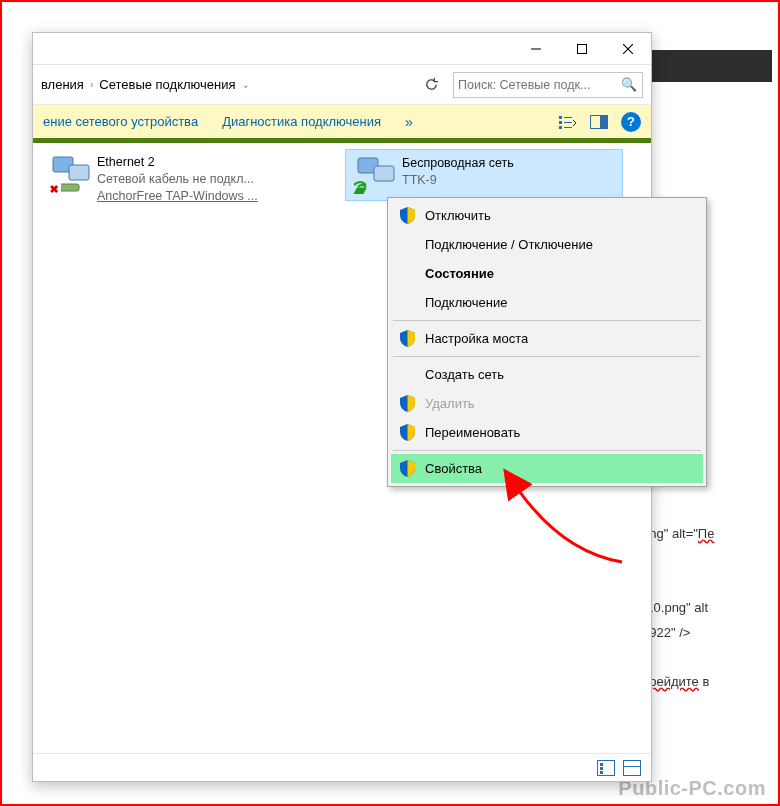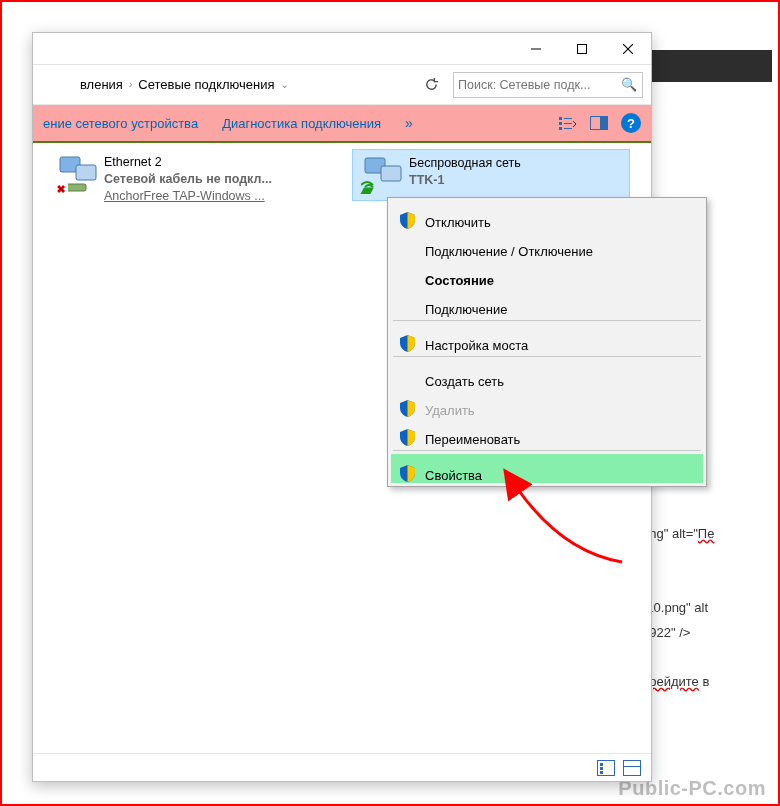--- a/index.html
+++ b/index.html
@@ -7,48 +7,48 @@
   .outer { position: absolute; left: 0; top: 0; width: 780px; height: 806px; border: 2px solid #f00; }
   .bg-dark { position: absolute; left: 650px; top: 48px; width: 120px; height: 32px; background: #2d2d2d; }
   .bg-code { position: absolute; left: 640px; top: 520px; width: 130px; height: 240px; font-family: Consolas, monospace; font-size: 13px; color: #333; line-height: 1.9; white-space: pre; }
   .bg-code .s { text-decoration: underline wavy #d00; }
   .watermark { position: absolute; right: 12px; bottom: 4px; font-family: Arial, sans-serif; font-size: 20px; font-weight: bold; color: rgba(180,180,180,0.85); letter-spacing: 0.5px; }
   .window { position: absolute; left: 30px; top: 30px; width: 620px; height: 750px; background: #fff; border: 1px solid #bdbdbd; box-shadow: 0 4px 14px rgba(0,0,0,0.25); }
   .titlebar { height: 32px; display: flex; justify-content: flex-end; align-items: center; border-bottom: 1px solid #e2e2e2; }
   .tb-btn { width: 46px; height: 100%; display: flex; align-items: center; justify-content: center; font-size: 14px; color: #333; }
   .tb-btn svg { width: 10px; height: 10px; }
   .nav { height: 40px; display: flex; align-items: center; padding: 0 8px; border-bottom: 1px solid #e8e8e8; }
-  .nav-crumb { display: flex; align-items: center; font-size: 13px; color: #000; flex: 1; overflow: hidden; white-space: nowrap; margin-left: 39px; }
+  .nav-crumb { display: flex; align-items: center; font-size: 13px; color: #000; flex: 1; overflow: hidden; white-space: nowrap; }
   .nav-sep { margin: 0 6px; color: #888; font-size: 10px; }
   .nav-refresh { width: 24px; height: 24px; display:flex; align-items:center; justify-content:center; margin: 0 4px; }
   .chev { color:#888; font-size:10px; margin-left:6px;}
   .search { width: 190px; height: 26px; border: 1px solid #c5c5c5; display: flex; align-items: center; padding: 0 4px; margin-left: 6px; }
   .search input { border: 0; outline: 0; font-size: 12.5px; color: #404040; flex: 1; }
   .search-ico { color: #666; font-size: 13px; }
-  .toolbar { height: 38px; display: flex; align-items: center; padding: 0 10px; border-bottom: 2px solid #4d7c0f; background:#fca5a5; }
+  .toolbar { height: 38px; display: flex; align-items: center; padding: 0 10px; border-bottom: 5px solid #4d7c0f; background:#fef9c3; }
   .tb-link { color: #0066b3; font-size: 13px; margin-right: 24px; white-space: nowrap; }
   .tb-spacer { flex: 1; }
   .tb-more { color:#0066b3; font-size:14px; margin-right:10px;}
   .tb-ico { width: 26px; height: 26px; display:flex; align-items:center; justify-content:center; margin: 0 3px; }
   .tb-help { width:20px; height:20px; border-radius:50%; background:#0078d7; color:#fff; font-weight:bold; font-size:13px; display:flex; align-items:center; justify-content:center; margin-left:6px;}
-  .content { position: relative; height: calc(100% - 110px - 28px); margin-left: 7px; }
+  .content { position: relative; height: calc(100% - 110px - 28px); }
   .conn-item { position: absolute; display:flex; padding:5px 8px; align-items:flex-start; }
   .conn1 { left: 8px; top: 6px; width: 300px; }
   .conn2 { left: 312px; top: 6px; width: 278px; background:#cce8ff; border:1px solid #99d1ff;}
   .nic-icon { width:44px; height:40px; position:relative; flex:none; margin-right:4px;}
   .nic-icon svg { width:100%; height:100%;}
   .nic-x { position:absolute; left:-2px; bottom:-2px; width:14px; height:14px; background:#fff; border-radius:3px; display:flex; align-items:center; justify-content:center;}
   .nic-x::before{content:"✖"; color:#d40000; font-size:11px; font-weight:bold;}
   .nic-ok { position:absolute; left:0; bottom:-4px; font-size:16px; color:#1a9e1a; font-weight:bold;}
   .conn-txt { font-size:12.5px; line-height:1.35; overflow:hidden;}
   .conn-txt .name{color:#000;}
-  .conn-txt .sub1{color:#666;font-weight:bold;}
+  .conn-txt .sub1{color:#666;}
   .conn-txt .sub2{color:#666;text-decoration:underline;}
   .ctxmenu { position:absolute; left:385px; top:195px; width:320px; background:#f2f2f2; border:1px solid #a5a5a5; box-shadow:3px 3px 6px rgba(0,0,0,0.25); padding:3px; font-size:13px; z-index:10;}
-  .ctx-item { display:flex; align-items:flex-end; height:29px; padding:0 10px 0 6px;}
+  .ctx-item { display:flex; align-items:center; height:29px; padding:0 10px 0 6px;}
   .ctx-item.hover { background:#86efac;}
   .ctx-item.bold { font-weight:600;}
   .ctx-item.disabled { color:#a0a0a0;}
   .ctx-ico { width:20px; height:20px; margin-right:8px; flex:none; display:flex; align-items:center; justify-content:center;}
   .shield { width:15px; height:17px;}
   .ctx-sep { height:1px; background:#c8c8c8; margin:3px 2px;}
   .statusbar { position:absolute; bottom:0; left:0; right:0; height:28px; border-top:1px solid #e8e8e8; display:flex; align-items:center; justify-content:flex-end; padding:0 10px; gap:8px;}
   .sb-ico { width:18px; height:16px; border:1.2px solid #2b6cb0; position:relative;}
   .sb-ico.list::before{content:""; position:absolute; left:2px; top:2px; width:3px; height:3px; background:#2b6cb0; box-shadow:0 4px 0 #2b6cb0, 0 8px 0 #2b6cb0;}
   .sb-ico.detail{border:1.2px solid #2b6cb0;}
@@ -157,21 +157,21 @@
         <div class="nic-icon">
           <svg viewBox="0 0 44 40">
               <rect x="4" y="3" width="20" height="15" rx="2" fill="#7fb3e6" stroke="#4a7bb0"></rect>
               <rect x="20" y="11" width="20" height="15" rx="2" fill="#b8d4ef" stroke="#4a7bb0"></rect>
               <path d="M0 30 Q6 24 12 30 M4 32 Q8 28 12 32" fill="none" stroke="#1a9e1a" stroke-width="2"></path>
             </svg>
           <div class="nic-ok">▰</div>
         </div>
         <div class="conn-txt">
           <div class="name">Беспроводная сеть</div>
-          <div class="sub1">TTK-1</div>
+          <div class="sub1">TTK-9</div>
         </div>
       </div>
     </div>
 
     <div class="statusbar">
       <div class="sb-ico list"></div>
       <div class="sb-ico detail"></div>
     </div>
   </div>
 

